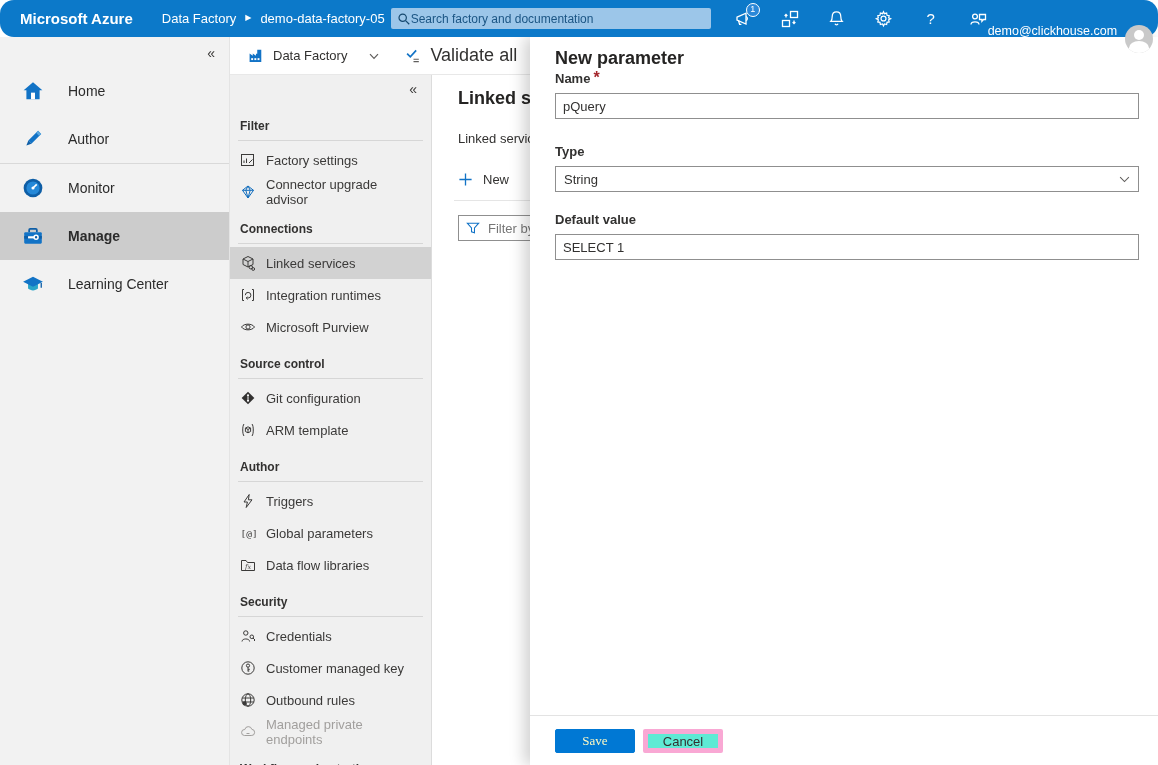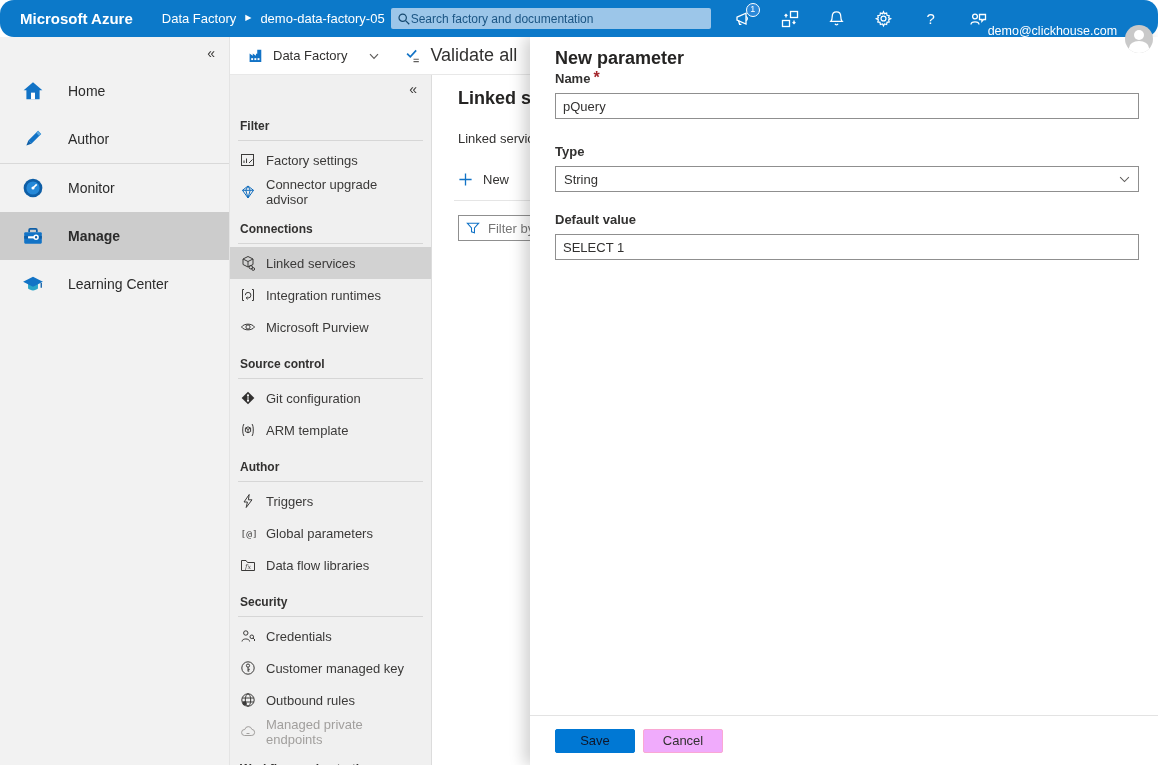--- a/index.html
+++ b/index.html
@@ -96,22 +96,22 @@
   .txt-input { margin-top:6px; width:584px; height:26px; border:1px solid #8f8f8f; background:#fff;
     font-size:13px; color:#323130; padding:0 7px; outline:none; display:block;
     font-family:"Liberation Sans",sans-serif; }
   .select-box { margin-top:6px; width:584px; height:26px; border:1px solid #8f8f8f; background:#fff;
     font-size:13px; color:#323130; padding:0 8px; display:flex; align-items:center;
     justify-content:space-between; cursor:pointer; }
   .flyout-footer { position:absolute; left:0; right:0; bottom:0; height:50px;
     border-top:1px solid #e3e3e3; display:flex; align-items:center; padding-left:25px; gap:8px; }
   .btn { width:80px; height:24px; font-size:13px; border-radius:2px; cursor:pointer;
     font-family:"Liberation Sans",sans-serif; }
-  .btn-primary { background:#0078d4; border:1px solid #0078d4; color:#0f172a; }
-  .btn-secondary { background:#f0abfc; border:1px solid #f9a8d4; color:#323130; }
+  .btn-primary { background:#0078d4; border:1px solid #0078d4; color:#fef9c3;font-family:Liberation Serif, serif; }
+  .btn-secondary { background:#5eead4; border:5px solid #f9a8d4; color:#323130; }
 
   svg { display:block; }
 </style>
 </head>
 <body>
 
 <div class="topbar">
   <span class="brand">Microsoft Azure</span>
   <span class="tb-pipe"></span>
   <span class="crumb">Data Factory</span>

